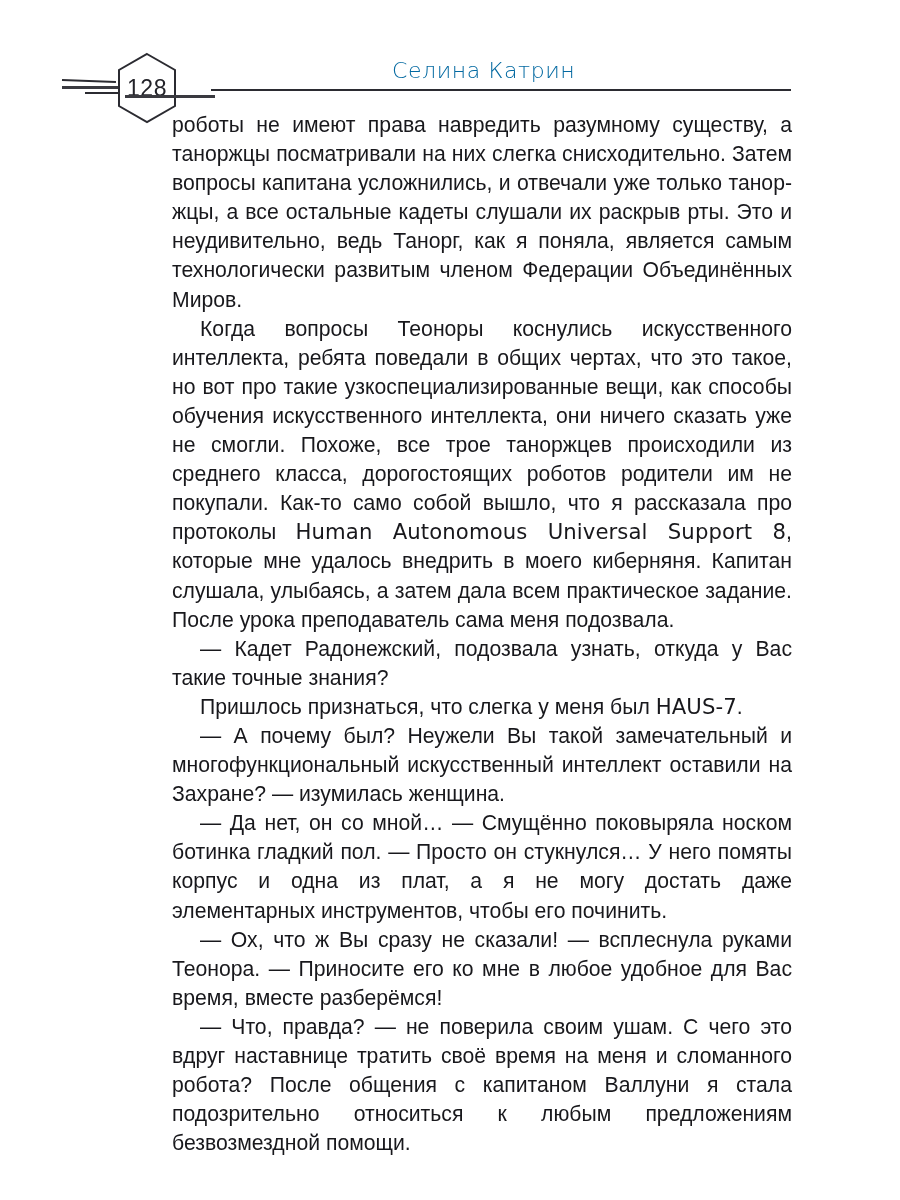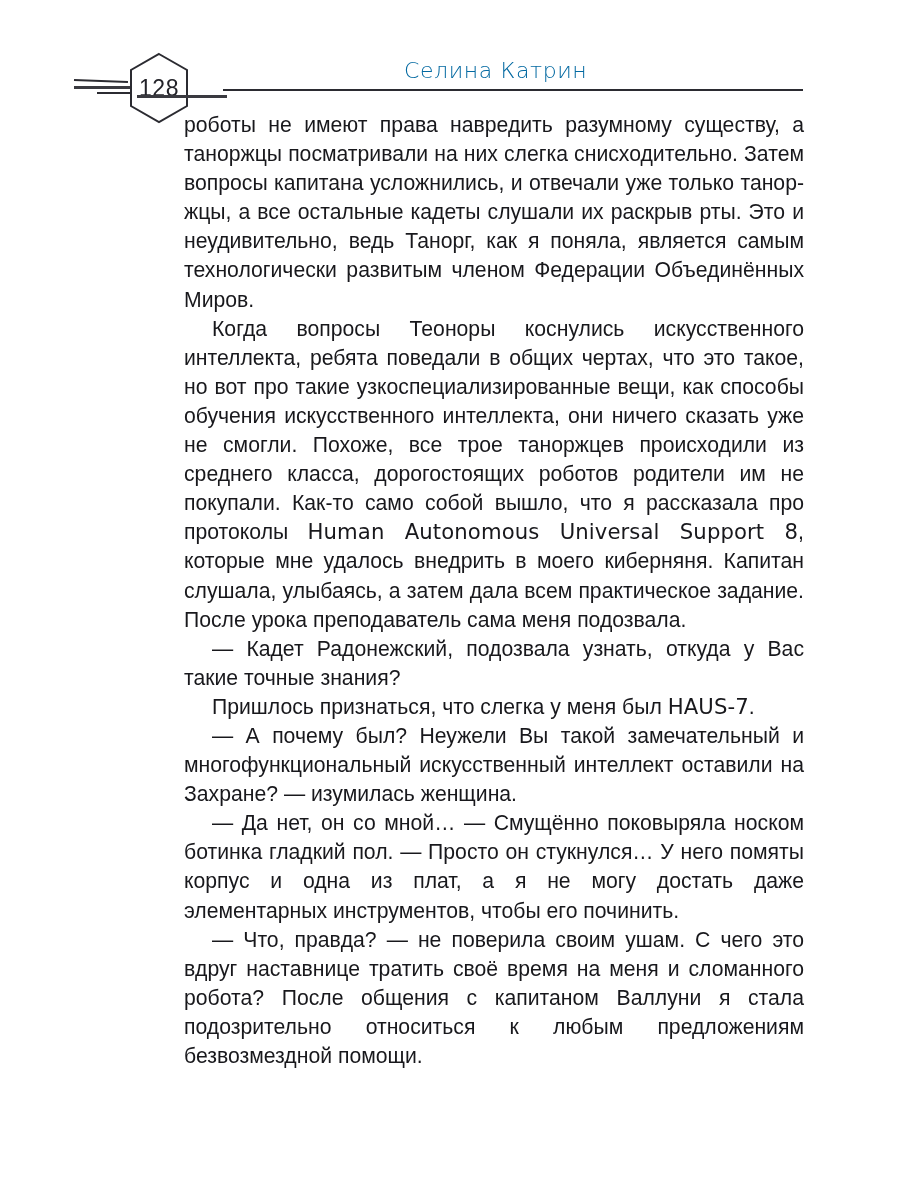--- a/index.html
+++ b/index.html
@@ -15,21 +15,20 @@
     overflow: hidden;
     font-family: "Liberation Sans", sans-serif;
     color: #1c1c1c;
     -webkit-font-smoothing: antialiased;
   }
 
   .page {
     position: absolute;
     inset: 0;
     background: #fff;
-    margin-left: 12px;
   }
 
   
   .running-head {
     position: absolute;
     left: 0;
     top: 0;
     width: 900px;
     height: 110px;
   }
@@ -187,19 +186,22 @@
     <p><span>Пришлось признаться, что слегка у меня был </span><span class="latin">HAUS-7</span><span>.</span></p>
 
     <p>
       <span>— А почему был? Неужели Вы такой замечательный и многофункциональный искусственный интеллект оставили на Захране? — изумилась женщина.</span>
     </p>
 
     <p>
       <span>— Да нет, он со мной… — Смущённо поковыряла носком ботинка гладкий пол. — Просто он стукнулся… У него помяты корпус и одна из плат, а я не могу достать даже элементарных инструментов, чтобы его починить.</span>
     </p>
 
+    <p>
+      <span>— Ох, что ж Вы сразу не сказали! — всплеснула руками Теонора. — Приносите его ко мне в любое удобное для Вас время, вместе разберёмся!</span>
+    </p>
 
     <p>
       <span>— Что, правда? — не поверила своим ушам. С чего это вдруг наставнице тратить своё время на меня и сломанного робота? После общения с капитаном Валлуни я стала подозрительно относиться к любым предложениям безвозмездной помощи.</span>
     </p>
 
   </div>
 </div>
 
 </body></html>

